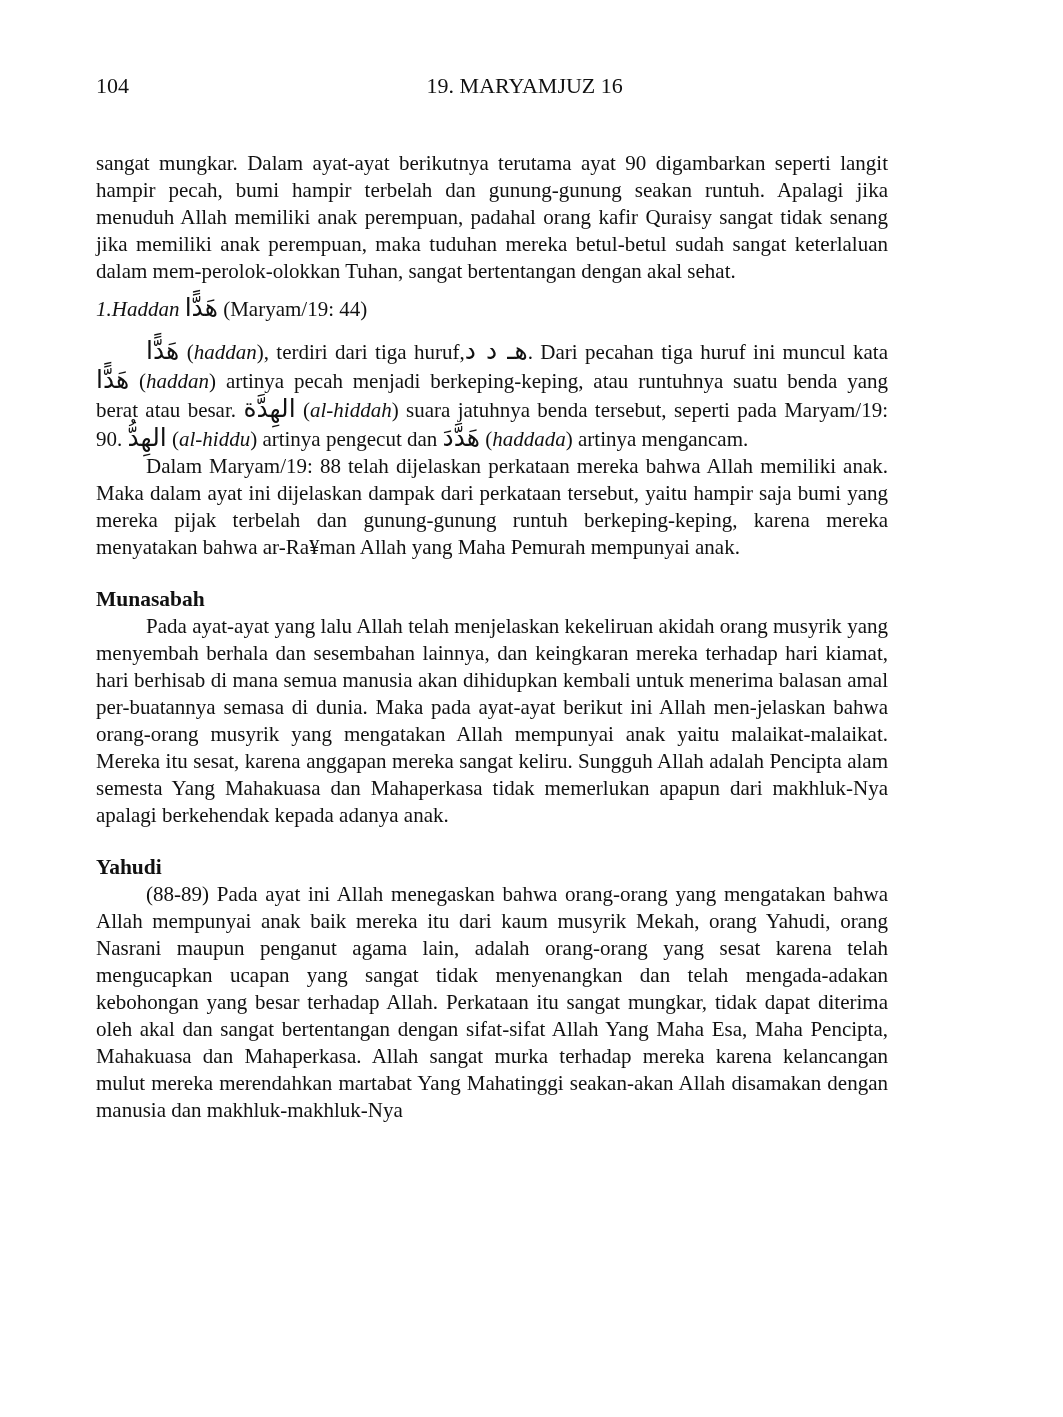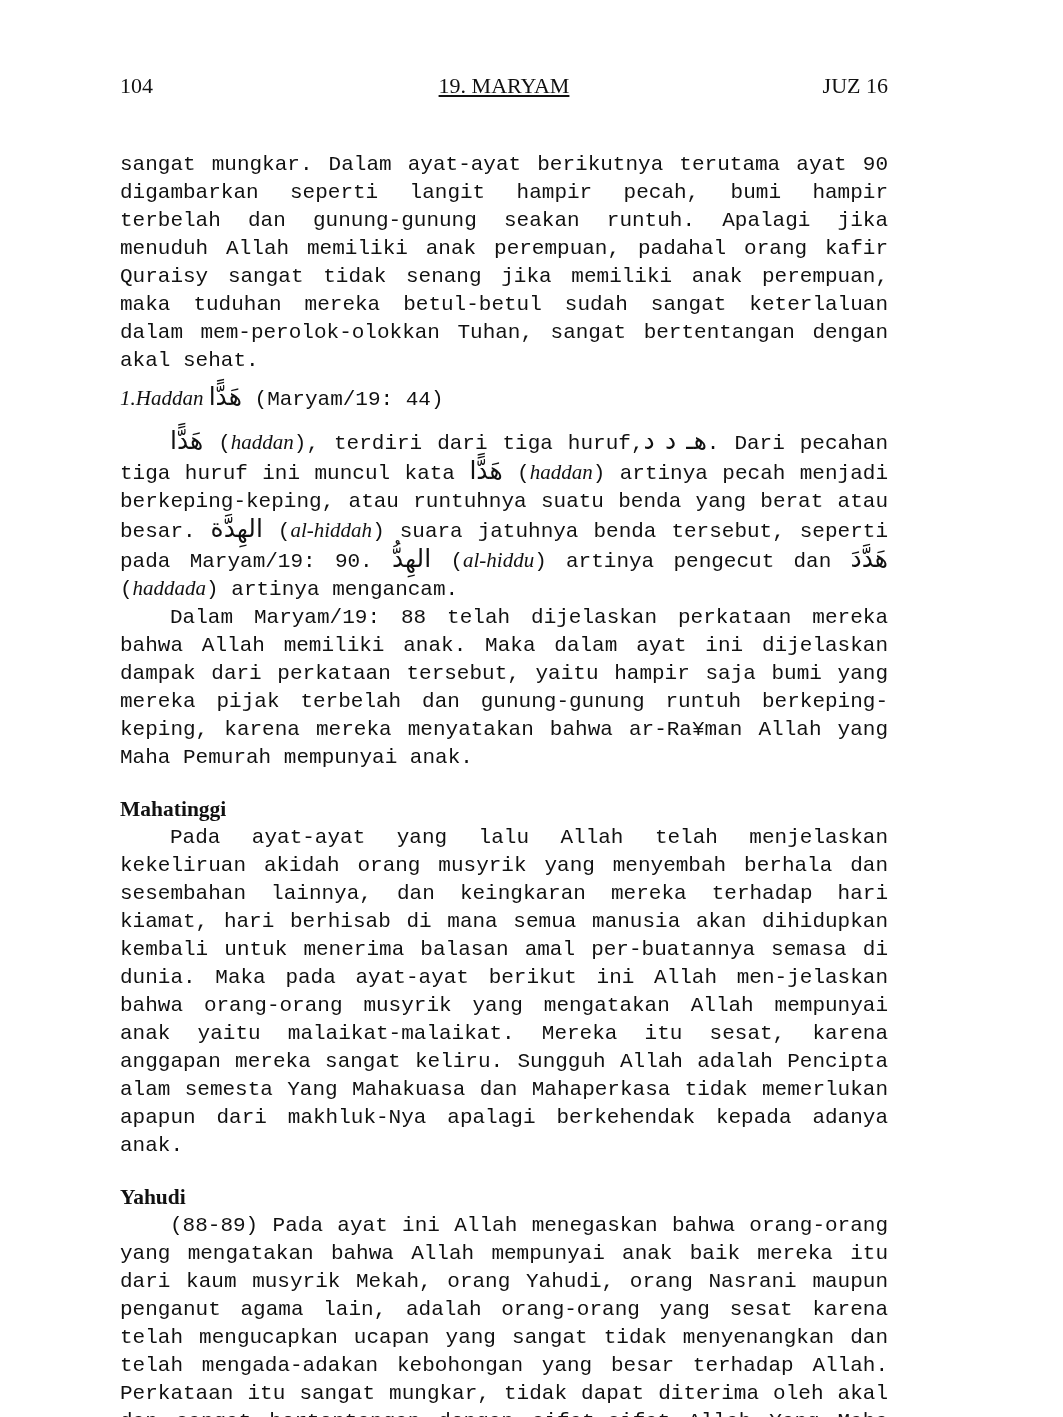--- a/index.html
+++ b/index.html
@@ -8,53 +8,53 @@
     background: #ffffff;
   }
   .page {
     position: relative;
     box-sizing: border-box;
     width: 1063px;
     height: 1417px;
     background: #ffffff;
     color: #111111;
     font-family: "Liberation Serif", "DejaVu Serif", serif;
-    padding: 72px 175px 60px 120px;
+    padding: 72px 175px 60px 96px;
     overflow: hidden;
   }
   .header {
     display: grid;
     grid-template-columns: 1fr auto 1fr;
     align-items: baseline;
     font-size: 22px;
     line-height: 28px;
   }
-  .header .hdr-center { text-align: right; text-decoration: underline; }
-  .header .hdr-right  { text-align: right; }
+  .header .hdr-center { text-align: right; }
+  .header .hdr-right  { }
   .body-text { margin-top: 50px; }
   .para {
     font-size: 21px;
     line-height: 27px;
     text-align: justify;
     margin: 0;
   }
   .indent { text-indent: 50px; }
   .heading-italic {
     font-size: 21px;
     line-height: 27px;
     margin: 9px 0 14px 0;
     text-align: left;
   }
   .section-heading {
     font-size: 21.5px;
     font-weight: bold;
     line-height: 27px;
     margin: 25px 0 0 0;
   }
-  .run-n { font-style: normal; font-family: Liberation Mono, monospace; }
+  .run-n { font-style: normal; }
   .run-i { font-style: italic; }
   .run-a {
     font-family: "DejaVu Sans", sans-serif;
     font-size: 25px;
     unicode-bidi: isolate;
   }
 </style>
 </head>
 <body>
 
@@ -69,21 +69,21 @@
   <div class="body-text">
 
     <p class="para"><span class="run-n">sangat mungkar. Dalam ayat-ayat berikutnya terutama ayat 90 digambarkan seperti langit hampir pecah, bumi hampir terbelah dan gunung-gunung seakan runtuh. Apalagi jika menuduh Allah memiliki anak perempuan, padahal orang kafir Quraisy sangat tidak senang jika memiliki anak perempuan, maka tuduhan mereka betul-betul sudah sangat keterlaluan dalam mem-perolok-olokkan Tuhan, sangat bertentangan dengan akal sehat.</span></p>
 
     <p class="heading-italic"><span class="run-i">1.Haddan </span><span class="run-a" dir="rtl">هَدًّا</span><span class="run-n"> (Maryam/19: 44)</span></p>
 
     <p class="para indent"><span class="run-a" dir="rtl">هَدًّا</span><span class="run-n"> (</span><span class="run-i">haddan</span><span class="run-n">), terdiri dari tiga huruf,</span><span class="run-a" dir="rtl">هـ د د</span><span class="run-n">. Dari pecahan tiga huruf ini muncul kata </span><span class="run-a" dir="rtl">هَدًّا</span><span class="run-n"> (</span><span class="run-i">haddan</span><span class="run-n">) artinya pecah menjadi berkeping-keping, atau runtuhnya suatu benda yang berat atau besar. </span><span class="run-a" dir="rtl">الهِدَّة</span><span class="run-n"> (</span><span class="run-i">al-hiddah</span><span class="run-n">) suara jatuhnya benda tersebut, seperti pada Maryam/19: 90. </span><span class="run-a" dir="rtl">الهِدُّ</span><span class="run-n"> (</span><span class="run-i">al-hiddu</span><span class="run-n">) artinya pengecut dan </span><span class="run-a" dir="rtl">هَدَّدَ</span><span class="run-n"> (</span><span class="run-i">haddada</span><span class="run-n">) artinya mengancam.</span></p>
 
     <p class="para indent"><span class="run-n">Dalam Maryam/19: 88 telah dijelaskan perkataan mereka bahwa Allah memiliki anak. Maka dalam ayat ini dijelaskan dampak dari perkataan tersebut, yaitu hampir saja bumi yang mereka pijak terbelah dan gunung-gunung runtuh berkeping-keping, karena mereka menyatakan bahwa ar-Ra¥man Allah yang Maha Pemurah mempunyai anak.</span></p>
 
-    <h3 class="section-heading">Mahatinggi</h3>
+    <h3 class="section-heading">Munasabah</h3>
 
     <p class="para indent"><span class="run-n">Pada ayat-ayat yang lalu Allah telah menjelaskan kekeliruan akidah orang musyrik yang menyembah berhala dan sesembahan lainnya, dan keingkaran mereka terhadap hari kiamat, hari berhisab di mana semua manusia akan dihidupkan kembali untuk menerima balasan amal per-buatannya semasa di dunia. Maka pada ayat-ayat berikut ini Allah men-jelaskan bahwa orang-orang musyrik yang mengatakan Allah mempunyai anak yaitu malaikat-malaikat. Mereka itu sesat, karena anggapan mereka sangat keliru. Sungguh Allah adalah Pencipta alam semesta Yang Mahakuasa dan Mahaperkasa tidak memerlukan apapun dari makhluk-Nya apalagi berkehendak kepada adanya anak.</span></p>
 
     <h3 class="section-heading">Yahudi</h3>
 
     <p class="para indent"><span class="run-n">(88-89) Pada ayat ini Allah menegaskan bahwa orang-orang yang mengatakan bahwa Allah mempunyai anak baik mereka itu dari kaum musyrik Mekah, orang Yahudi, orang Nasrani maupun penganut agama lain, adalah orang-orang yang sesat karena telah mengucapkan ucapan yang sangat tidak menyenangkan dan telah mengada-adakan kebohongan yang besar terhadap Allah. Perkataan itu sangat mungkar, tidak dapat diterima oleh akal dan sangat bertentangan dengan sifat-sifat Allah Yang Maha Esa, Maha Pencipta, Mahakuasa dan Mahaperkasa. Allah sangat murka terhadap mereka karena kelancangan mulut mereka merendahkan martabat Yang Mahatinggi seakan-akan Allah disamakan dengan manusia dan makhluk-makhluk-Nya</span></p>
 
   </div>
 
 </div>

